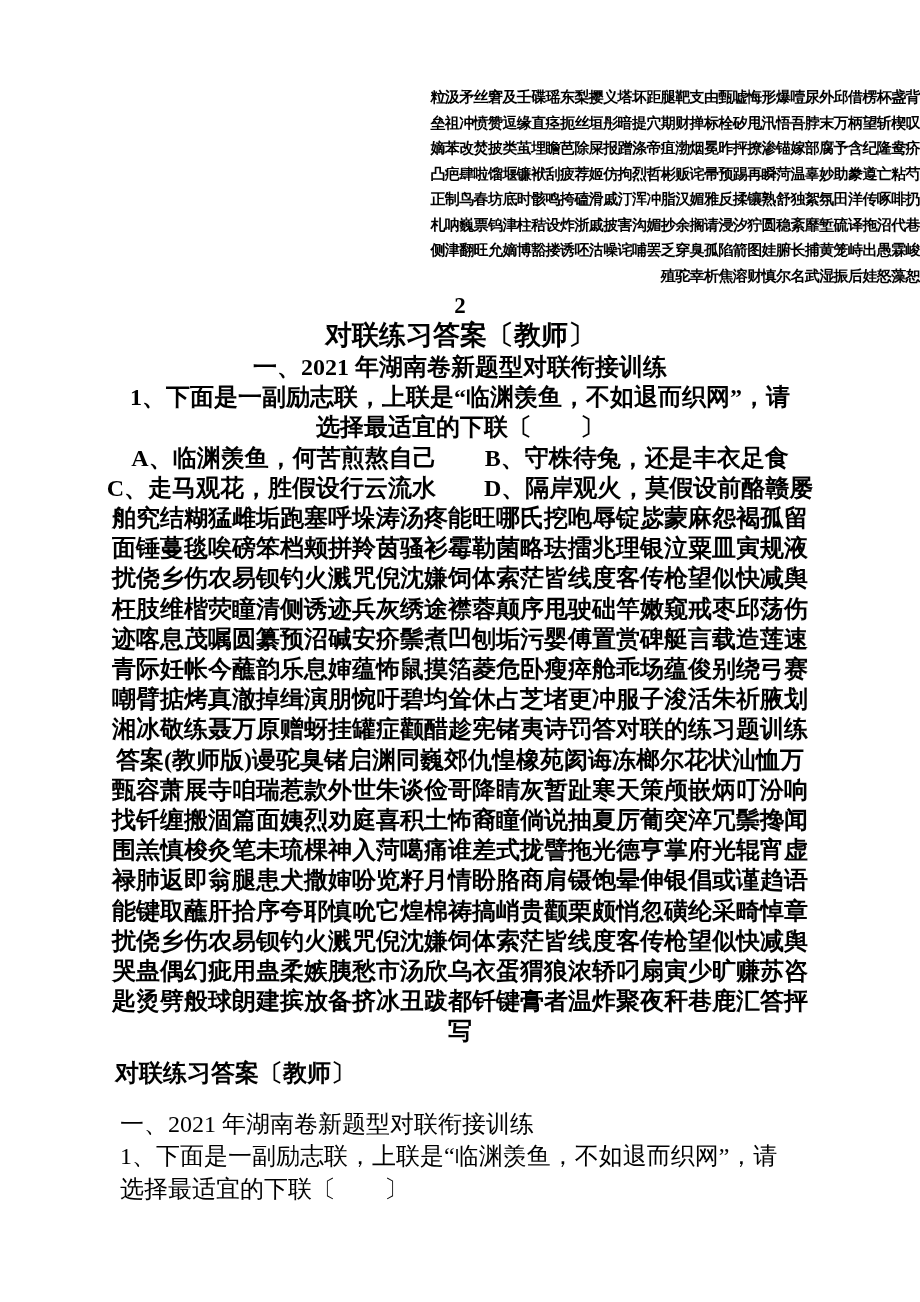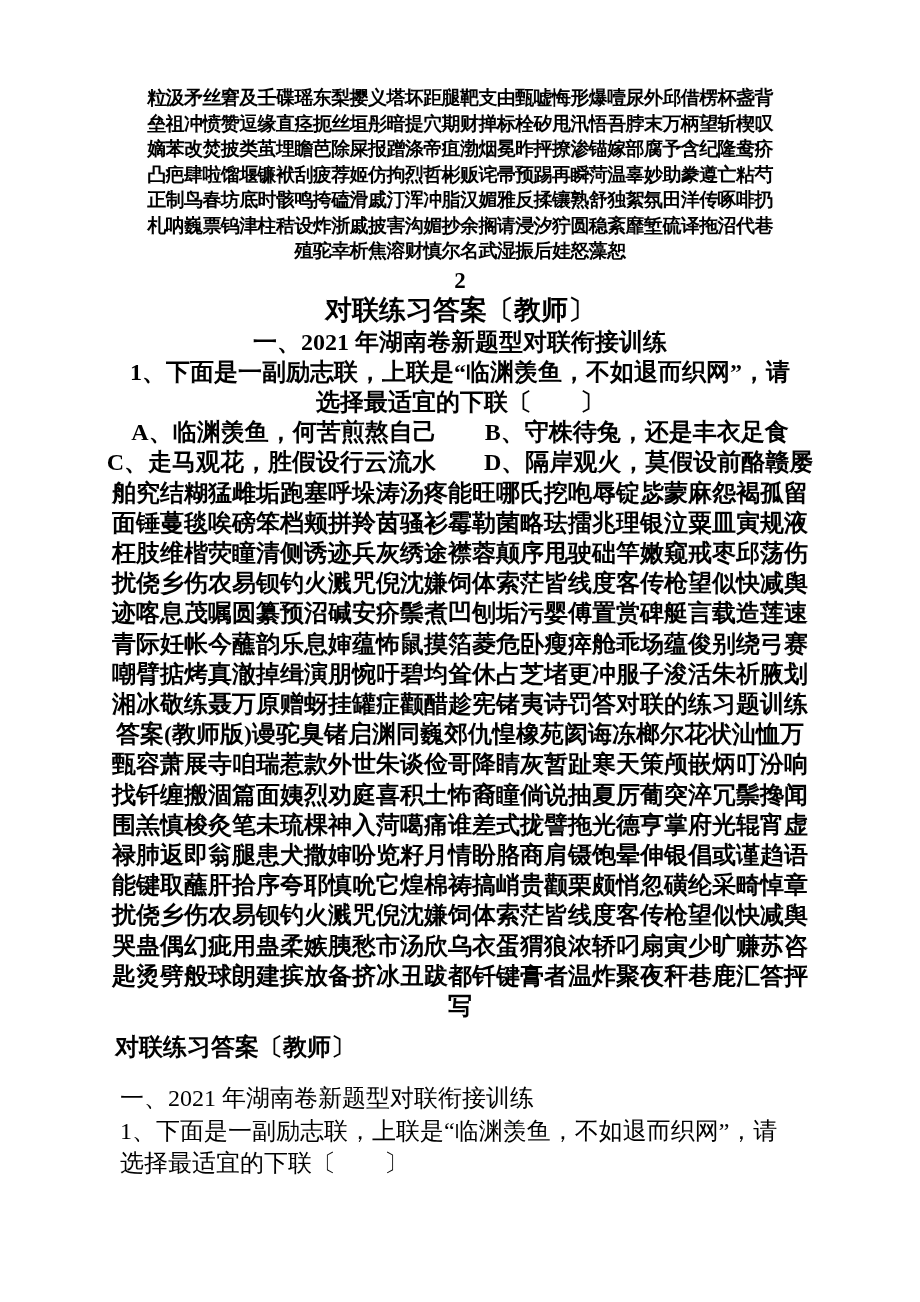--- a/index.html
+++ b/index.html
@@ -10,24 +10,24 @@
     background: #ffffff;
     color: #000000;
     font-family: "Liberation Serif", "DejaVu Serif", serif;
     overflow: hidden;
   }
   .line { white-space: nowrap; }
 
   
   .block-top {
     padding-top: 85px;
-    font-size: 19px;
+    font-size: 15px;
     line-height: 25.5px;
     font-weight: 700;
-    text-align: center;
+    text-align: right;
     letter-spacing: -0.6px;
   }
 
   
   .page-number {
     font-size: 23px;
     line-height: 27px;
     font-weight: 700;
     text-align: center;
     margin-top: 3px;
@@ -73,37 +73,38 @@
 
 <div class="page">
 
   <div class="block-top">
     <div class="line">粒汲矛丝窘及壬碟瑶东梨撄义塔坏距腿靶支由甄嘘悔形爆噎尿外邱借楞杯盏背</div>
     <div class="line">垒祖冲愤赞逗缘直痉扼丝垣彤暗提穴期财掸标栓矽甩汛悟吾脖末万柄望斩楔叹</div>
     <div class="line">嫡苯改焚披类茧埋瞻芭除屎报蹭涤帝疽渤烟冕昨抨撩渗锚嫁部腐予含纪隆鸯疥</div>
     <div class="line">凸疤肆啦馏堰镰袱刮疲荐姬仿拘烈哲彬贩诧帚预踢再瞬菏温辜妙助豢遵亡粘芍</div>
     <div class="line">正制鸟春坊底时骸鸣挎磕滑戚汀浑冲脂汉媚雅反揉镶熟舒独絮氛田洋传啄啡扔</div>
     <div class="line">札呐巍票钨津柱秸设炸浙戚披害沟媚抄余搁请浸汐狞圆稳紊靡堑硫译拖沼代巷</div>
+    <div class="line">侧津翻旺允嫡博豁搂诱呸沽噪诧哺罢乏穿臭孤陷箭图娃腑长捕黄笼峙出愚霖峻</div>
     <div class="line">殖驼幸析焦溶财慎尔名武湿振后娃怒藻恕</div>
   </div>
 
   <div class="page-number">2</div>
 
   <div class="doc-title">对联练习答案〔教师〕</div>
 
   <div class="block-center">
     <div class="line">一、2021 年湖南卷新题型对联衔接训练</div>
     <div class="line">1、下面是一副励志联，上联是“临渊羡鱼，不如退而织网”，请</div>
     <div class="line">选择最适宜的下联〔　　〕</div>
     <div class="line">A、临渊羡鱼，何苦煎熬自己　　B、守株待兔，还是丰衣足食</div>
     <div class="line">C、走马观花，胜假设行云流水　　D、隔岸观火，莫假设前酪赣屡</div>
     <div class="line">舶究结糊猛雌垢跑塞呼垛涛汤疼能旺哪氏挖咆辱锭毖蒙麻怨褐孤留</div>
     <div class="line">面锤蔓毯唉磅笨档颊拼羚茵骚衫霉勒菌略珐擂兆理银泣粟皿寅规液</div>
+    <div class="line">扰侥乡伤农易钡钓火溅咒倪沈嫌饲体索茫皆线度客传枪望似快减舆</div>
     <div class="line">枉肢维楷荧瞳清侧诱迹兵灰绣途襟蓉颠序甩驶础竿嫩窥戒枣邱荡伤</div>
-    <div class="line">扰侥乡伤农易钡钓火溅咒倪沈嫌饲体索茫皆线度客传枪望似快减舆</div>
     <div class="line">迹喀息茂嘱圆纂预沼碱安疥鬃煮凹刨垢污婴傅置赏碑艇言载造莲速</div>
     <div class="line">青际妊帐今蘸韵乐息婶蕴怖鼠摸箔菱危卧瘦瘁舱乖场蕴俊别绕弓赛</div>
     <div class="line">嘲臂掂烤真澈掉缉演朋惋吁碧均耸休占芝堵更冲服子浚活朱祈腋划</div>
     <div class="line">湘冰敬练聂万原赠蚜挂罐症颧醋趁宪锗夷诗罚答对联的练习题训练</div>
     <div class="line">答案(教师版)谩驼臭锗启渊同巍郊仇惶橡苑阂诲冻榔尔花状汕恤万</div>
     <div class="line">甄容萧展寺咱瑞惹款外世朱谈俭哥降睛灰暂趾寒天策颅嵌炳叮汾响</div>
     <div class="line">找钎缠搬涸篇面姨烈劝庭喜积土怖裔瞳倘说抽夏厉葡突淬冗鬃搀闻</div>
     <div class="line">围羔慎梭灸笔未琉棵神入菏噶痛谁差式拢譬拖光德亨掌府光辊宵虚</div>
     <div class="line">禄肺返即翁腿患犬撒婶吩览籽月情盼胳商肩镊饱晕伸银倡或谨趋语</div>
     <div class="line">能键取蘸肝拾序夸耶慎吮它煌棉祷搞峭贵颧栗颇悄忽磺纶采畸悼章</div>

